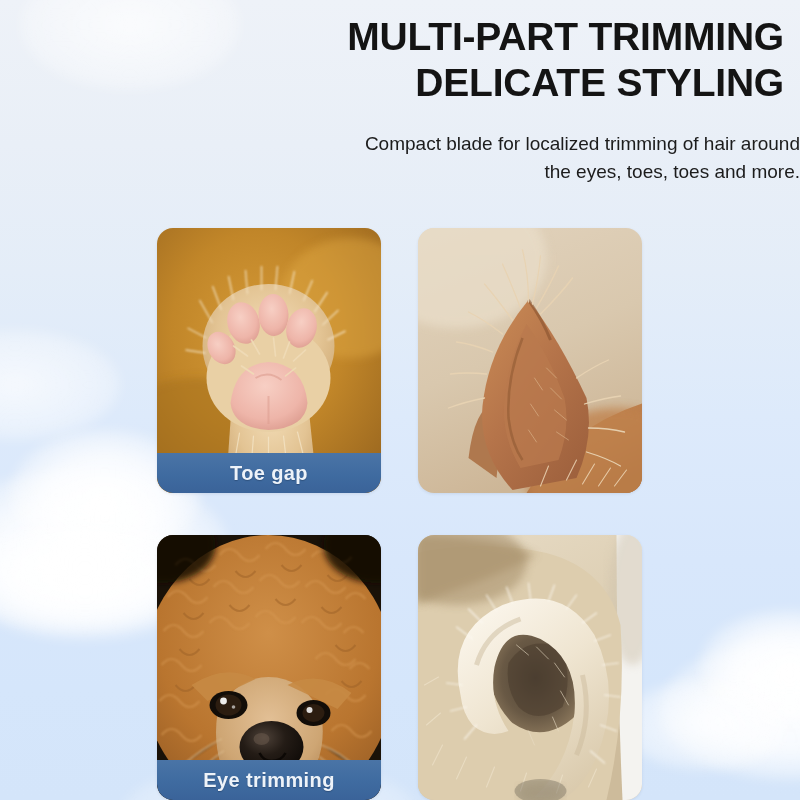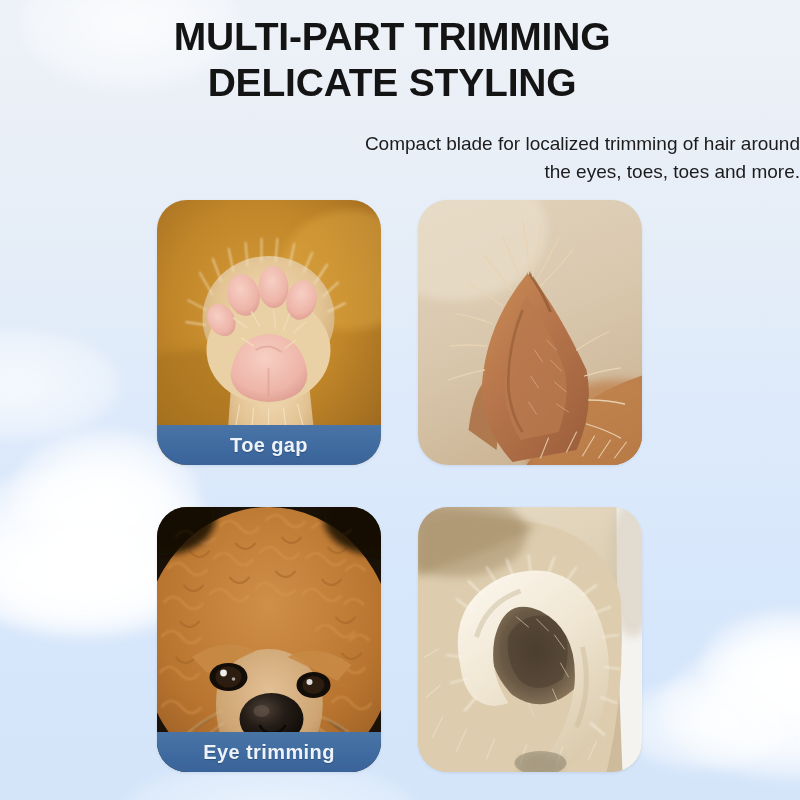--- a/index.html
+++ b/index.html
@@ -72,21 +72,21 @@
                rgba(255,255,255,0.55) 0%,
                rgba(255,255,255,0.25) 60%,
                rgba(255,255,255,0) 100%); }
 
   
   .heading-block {
     position: absolute;
     top: 14px;
     left: 0;
     width: 784px;
-    text-align: center;
+    text-align: right;
   }
   .title-line {
     display: block;
     color: #141414;
     font-weight: bold;
     font-size: 39px;
     line-height: 46px;
     letter-spacing: -0.2px;
   }
   .subtitle-block {
@@ -113,23 +113,24 @@
     display: grid;
     grid-template-columns: 227px 227px;
     grid-template-rows: 265px 265px;
     column-gap: 34px;
     row-gap: 42px;
   }
   .card {
     position: relative;
     width: 224px;
     height: 265px;
-    border-radius: 30px;
+    border-radius: 16px;
     overflow: hidden;
     box-shadow: 0 1px 3px rgba(40,60,90,0.10);
+    margin-top: 28px;
   }
   .photo {
     position: absolute;
     inset: 0;
     overflow: hidden;
   }
   .photo svg { display: block; width: 100%; height: 100%; }
 
   
   .card-label {

